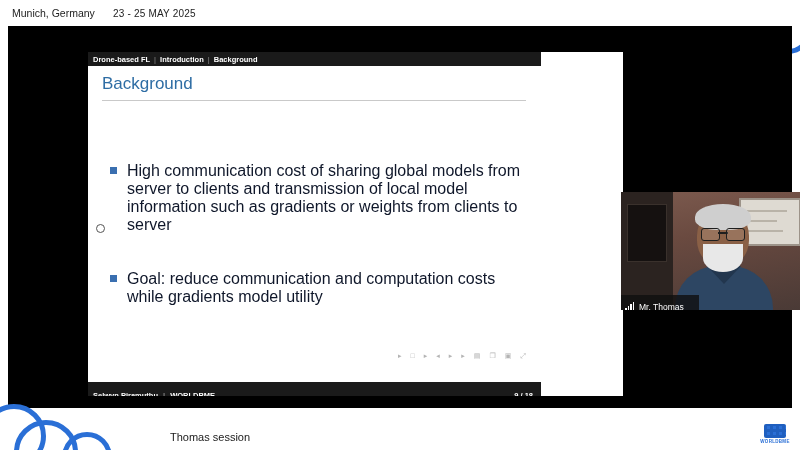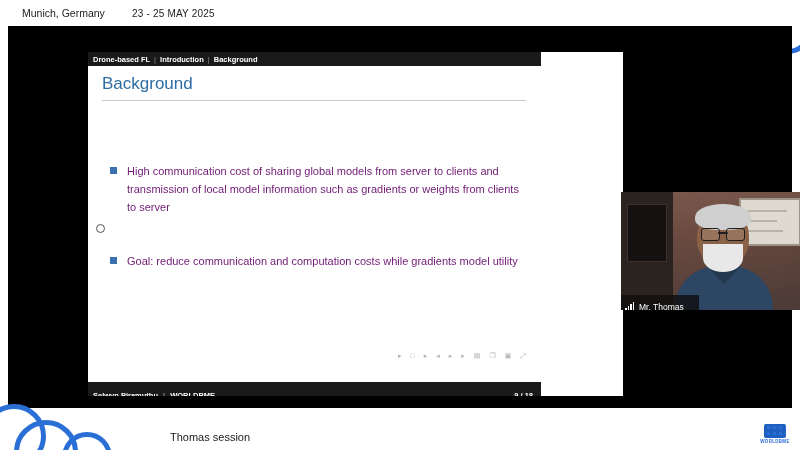--- a/index.html
+++ b/index.html
@@ -29,27 +29,27 @@
     font-size: 11.5px;
     font-weight: bold;
     color: #111111;
     margin-left: 6px;
     white-space: nowrap;
     letter-spacing: -0.1px;
   }
   .header-location {
     font-size: 10.5px;
     color: #222222;
-    margin-left: 22px;
+    margin-left: 12px;
     white-space: nowrap;
   }
   .header-dates {
     font-size: 10px;
     color: #222222;
-    margin-left: 27px;
+    margin-left: 18px;
     white-space: nowrap;
     letter-spacing: 0.2px;
   }
 
   
   .ring-tr {
     position: absolute;
     border: 5px solid #2a6fd6;
     border-radius: 50%;
     background: transparent;
@@ -136,22 +136,22 @@
     margin-bottom: 36px;
   }
   .bullet-marker {
     width: 7px; height: 7px;
     background: #3a6fb0;
     margin-top: 5px;
     margin-right: 10px;
     flex: 0 0 auto;
   }
   .bullet-text {
-    font-size: 11px;
-    color: #701a75;
+    font-size: 16px;
+    color: #0f172a;
     line-height: 18px;
     font-family: "Liberation Sans", sans-serif;
   }
 
   
   .slide-tools {
     position: absolute;
     left: 310px; top: 286px;
     width: 128px;
     display: flex;

